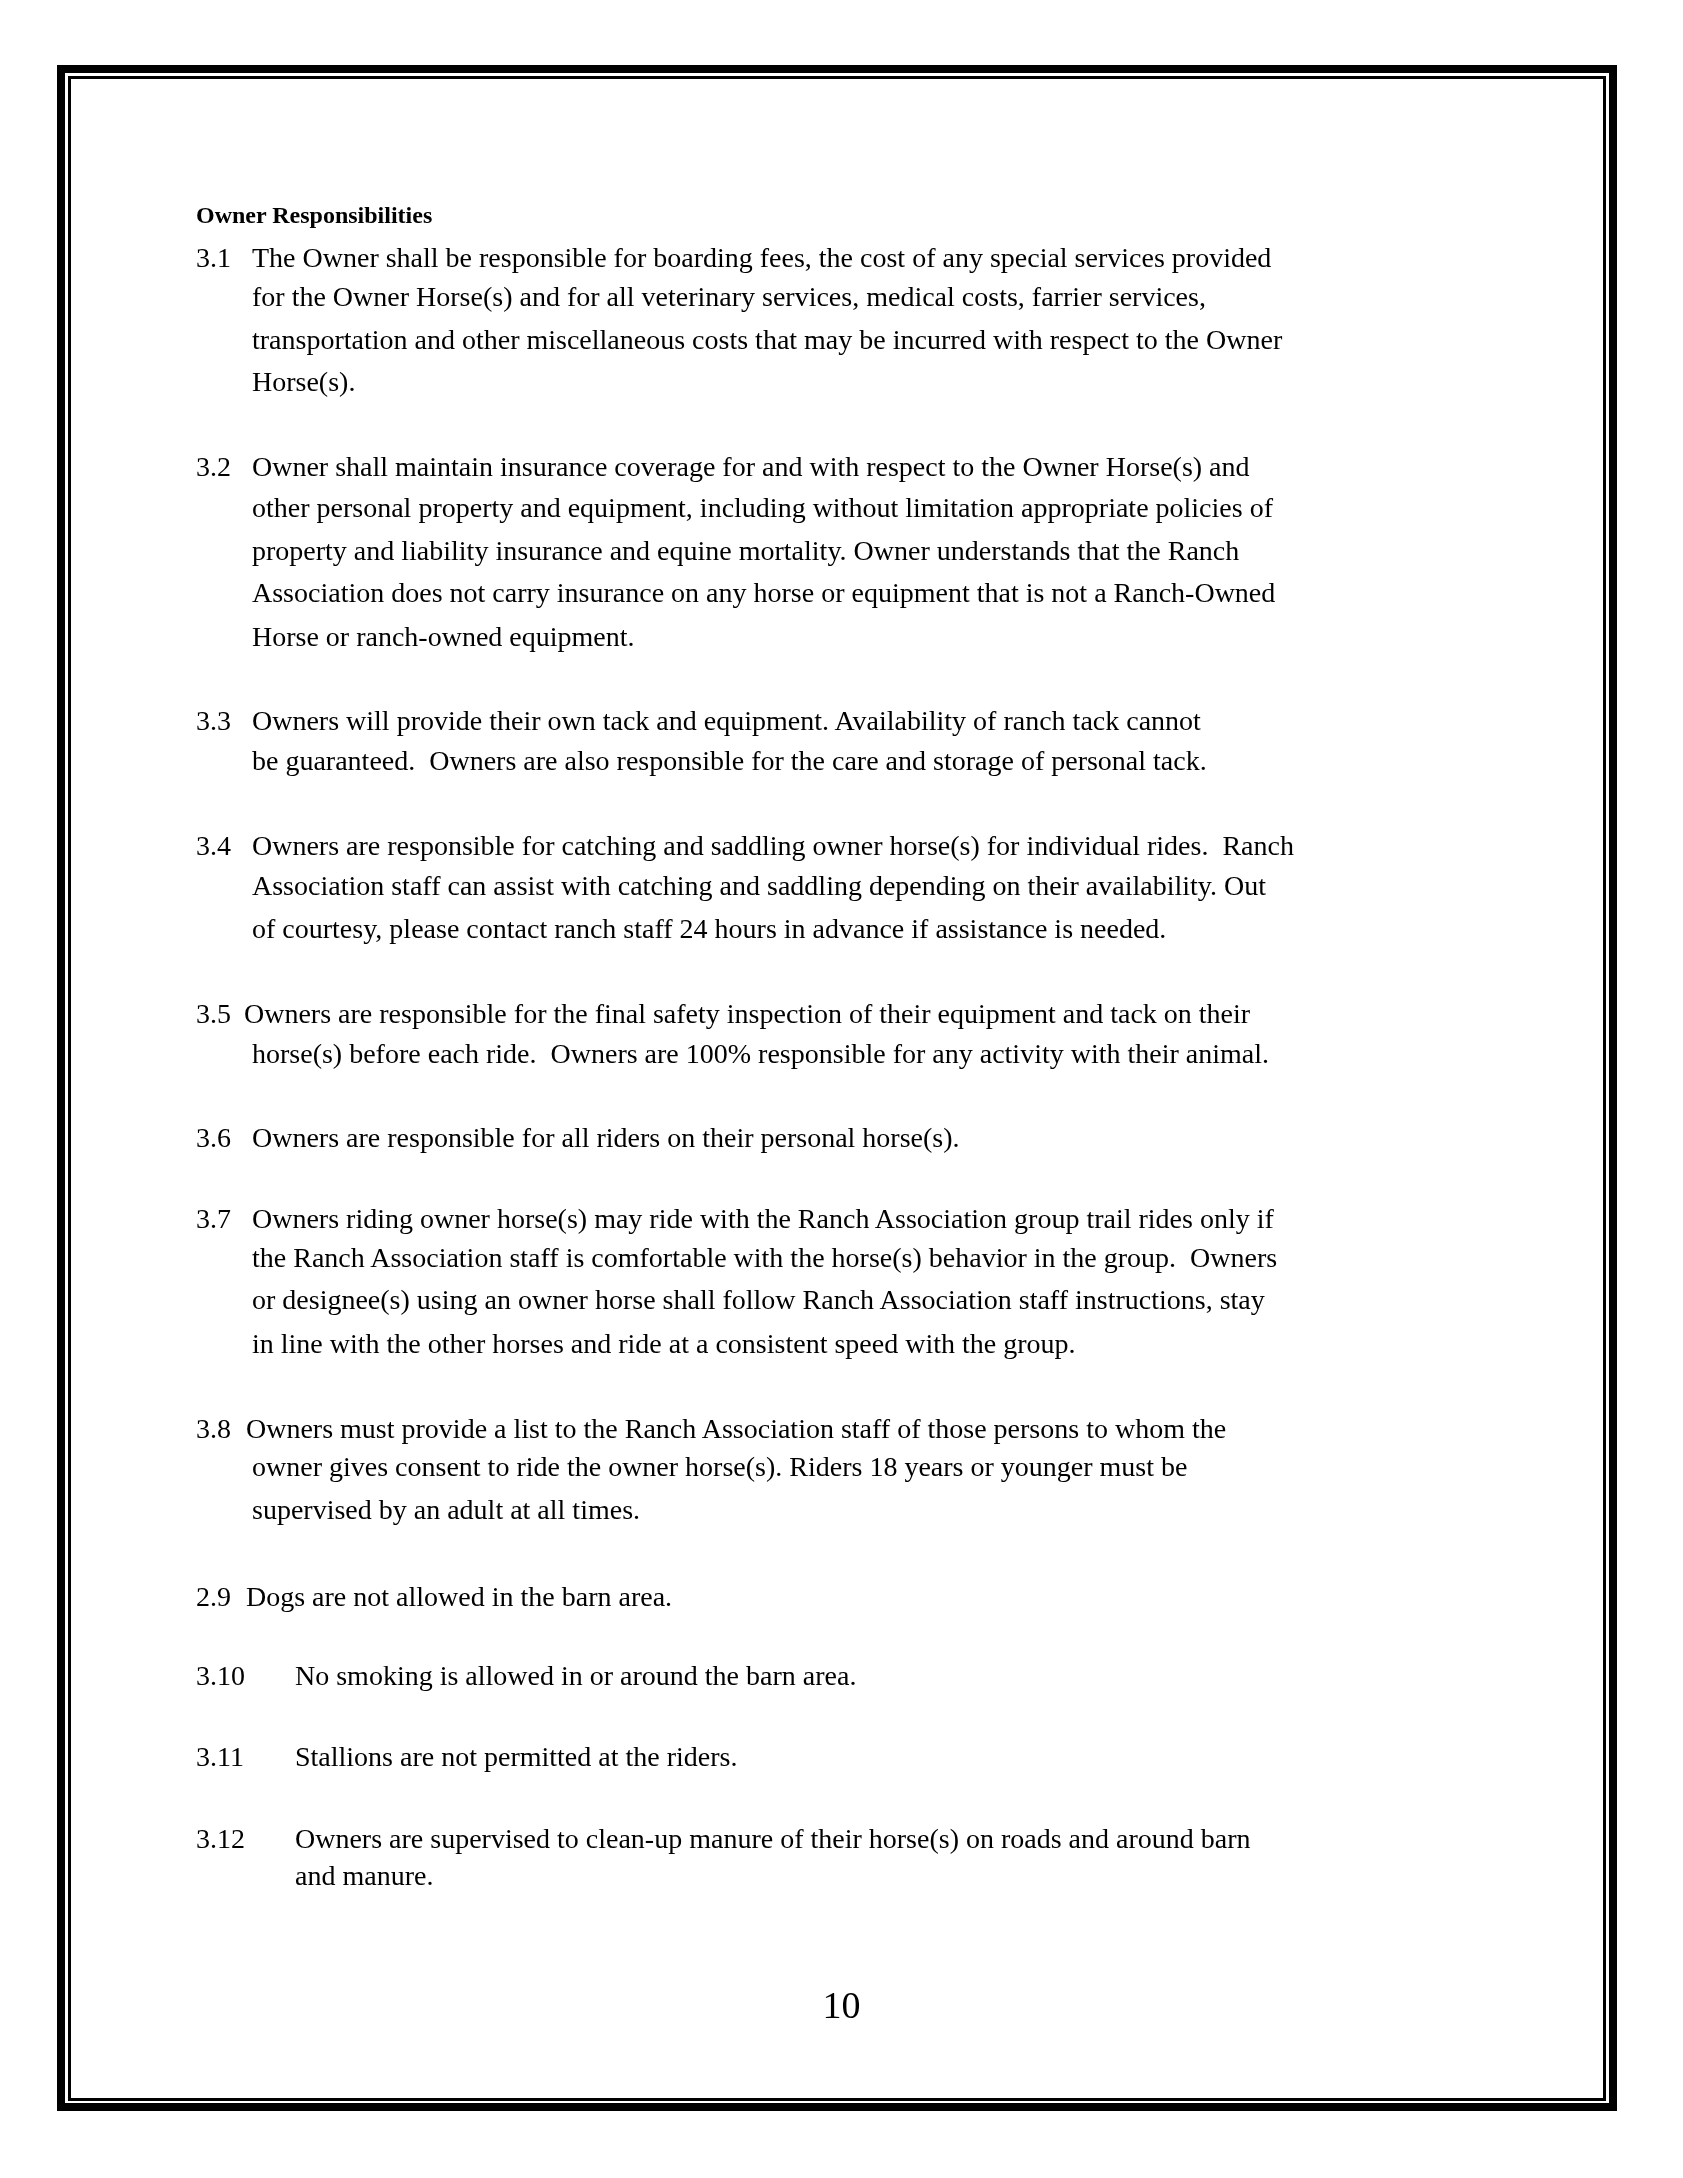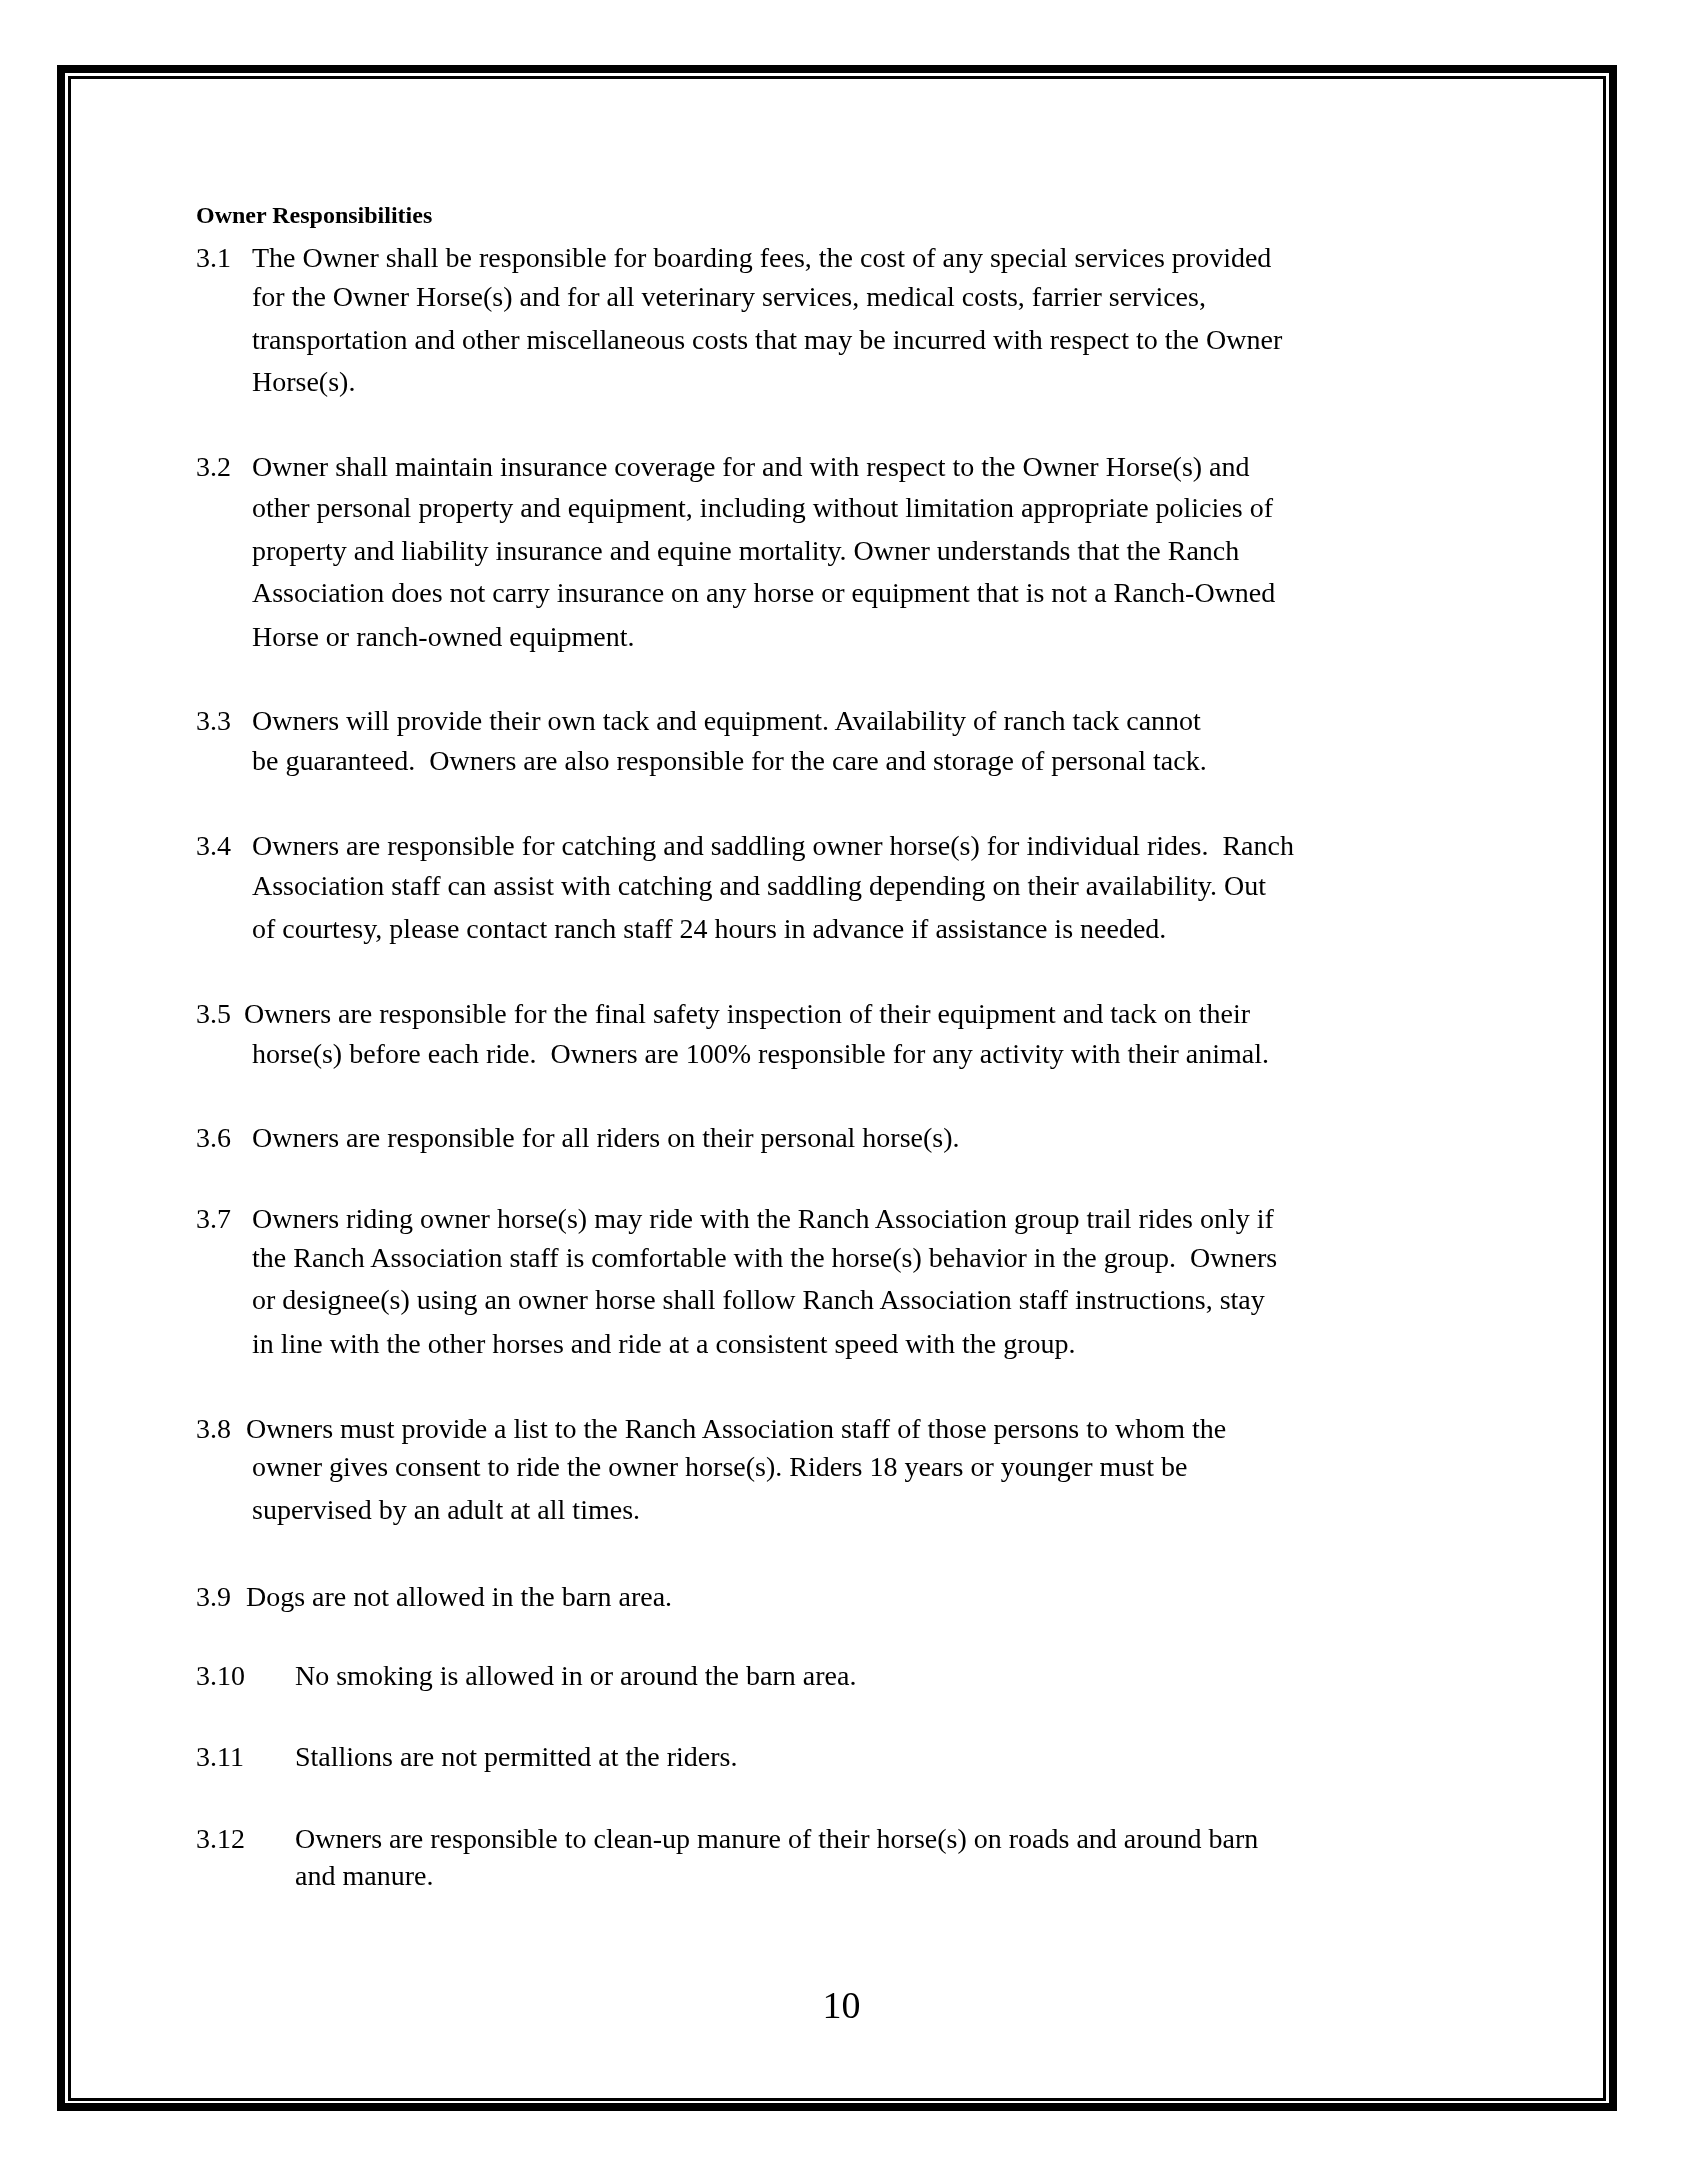--- a/index.html
+++ b/index.html
@@ -73,34 +73,34 @@
 </div>
 
 <div>
   <span class="num" style="left:196px;top:1412px">3.8</span>
   <span class="line" style="left:246px;top:1412px">Owners must provide a list to the Ranch Association staff of those persons to whom the</span>
   <span class="line" style="left:252px;top:1450px">owner gives consent to ride the owner horse(s). Riders 18 years or younger must be</span>
   <span class="line" style="left:252px;top:1493px">supervised by an adult at all times.</span>
 </div>
 
 <div>
-  <span class="num" style="left:196px;top:1580px">3.9</span>
+  <span class="num" style="left:196px;top:1580px">2.9</span>
   <span class="line" style="left:246px;top:1580px">Dogs are not allowed in the barn area.</span>
 </div>
 
 <div>
   <span class="num" style="left:196px;top:1659px">3.10</span>
   <span class="line" style="left:295px;top:1659px">No smoking is allowed in or around the barn area.</span>
 </div>
 
 <div>
   <span class="num" style="left:196px;top:1740px">3.11</span>
   <span class="line" style="left:295px;top:1740px">Stallions are not permitted at the riders.</span>
 </div>
 
 <div>
   <span class="num" style="left:196px;top:1822px">3.12</span>
-  <span class="line" style="left:295px;top:1822px">Owners are responsible to clean-up manure of their horse(s) on roads and around barn</span>
+  <span class="line" style="left:295px;top:1822px">Owners are supervised to clean-up manure of their horse(s) on roads and around barn</span>
   <span class="line" style="left:295px;top:1859px">and manure.</span>
 </div>
 
 <div class="pagenum">10</div>
 
 
 </body></html>

